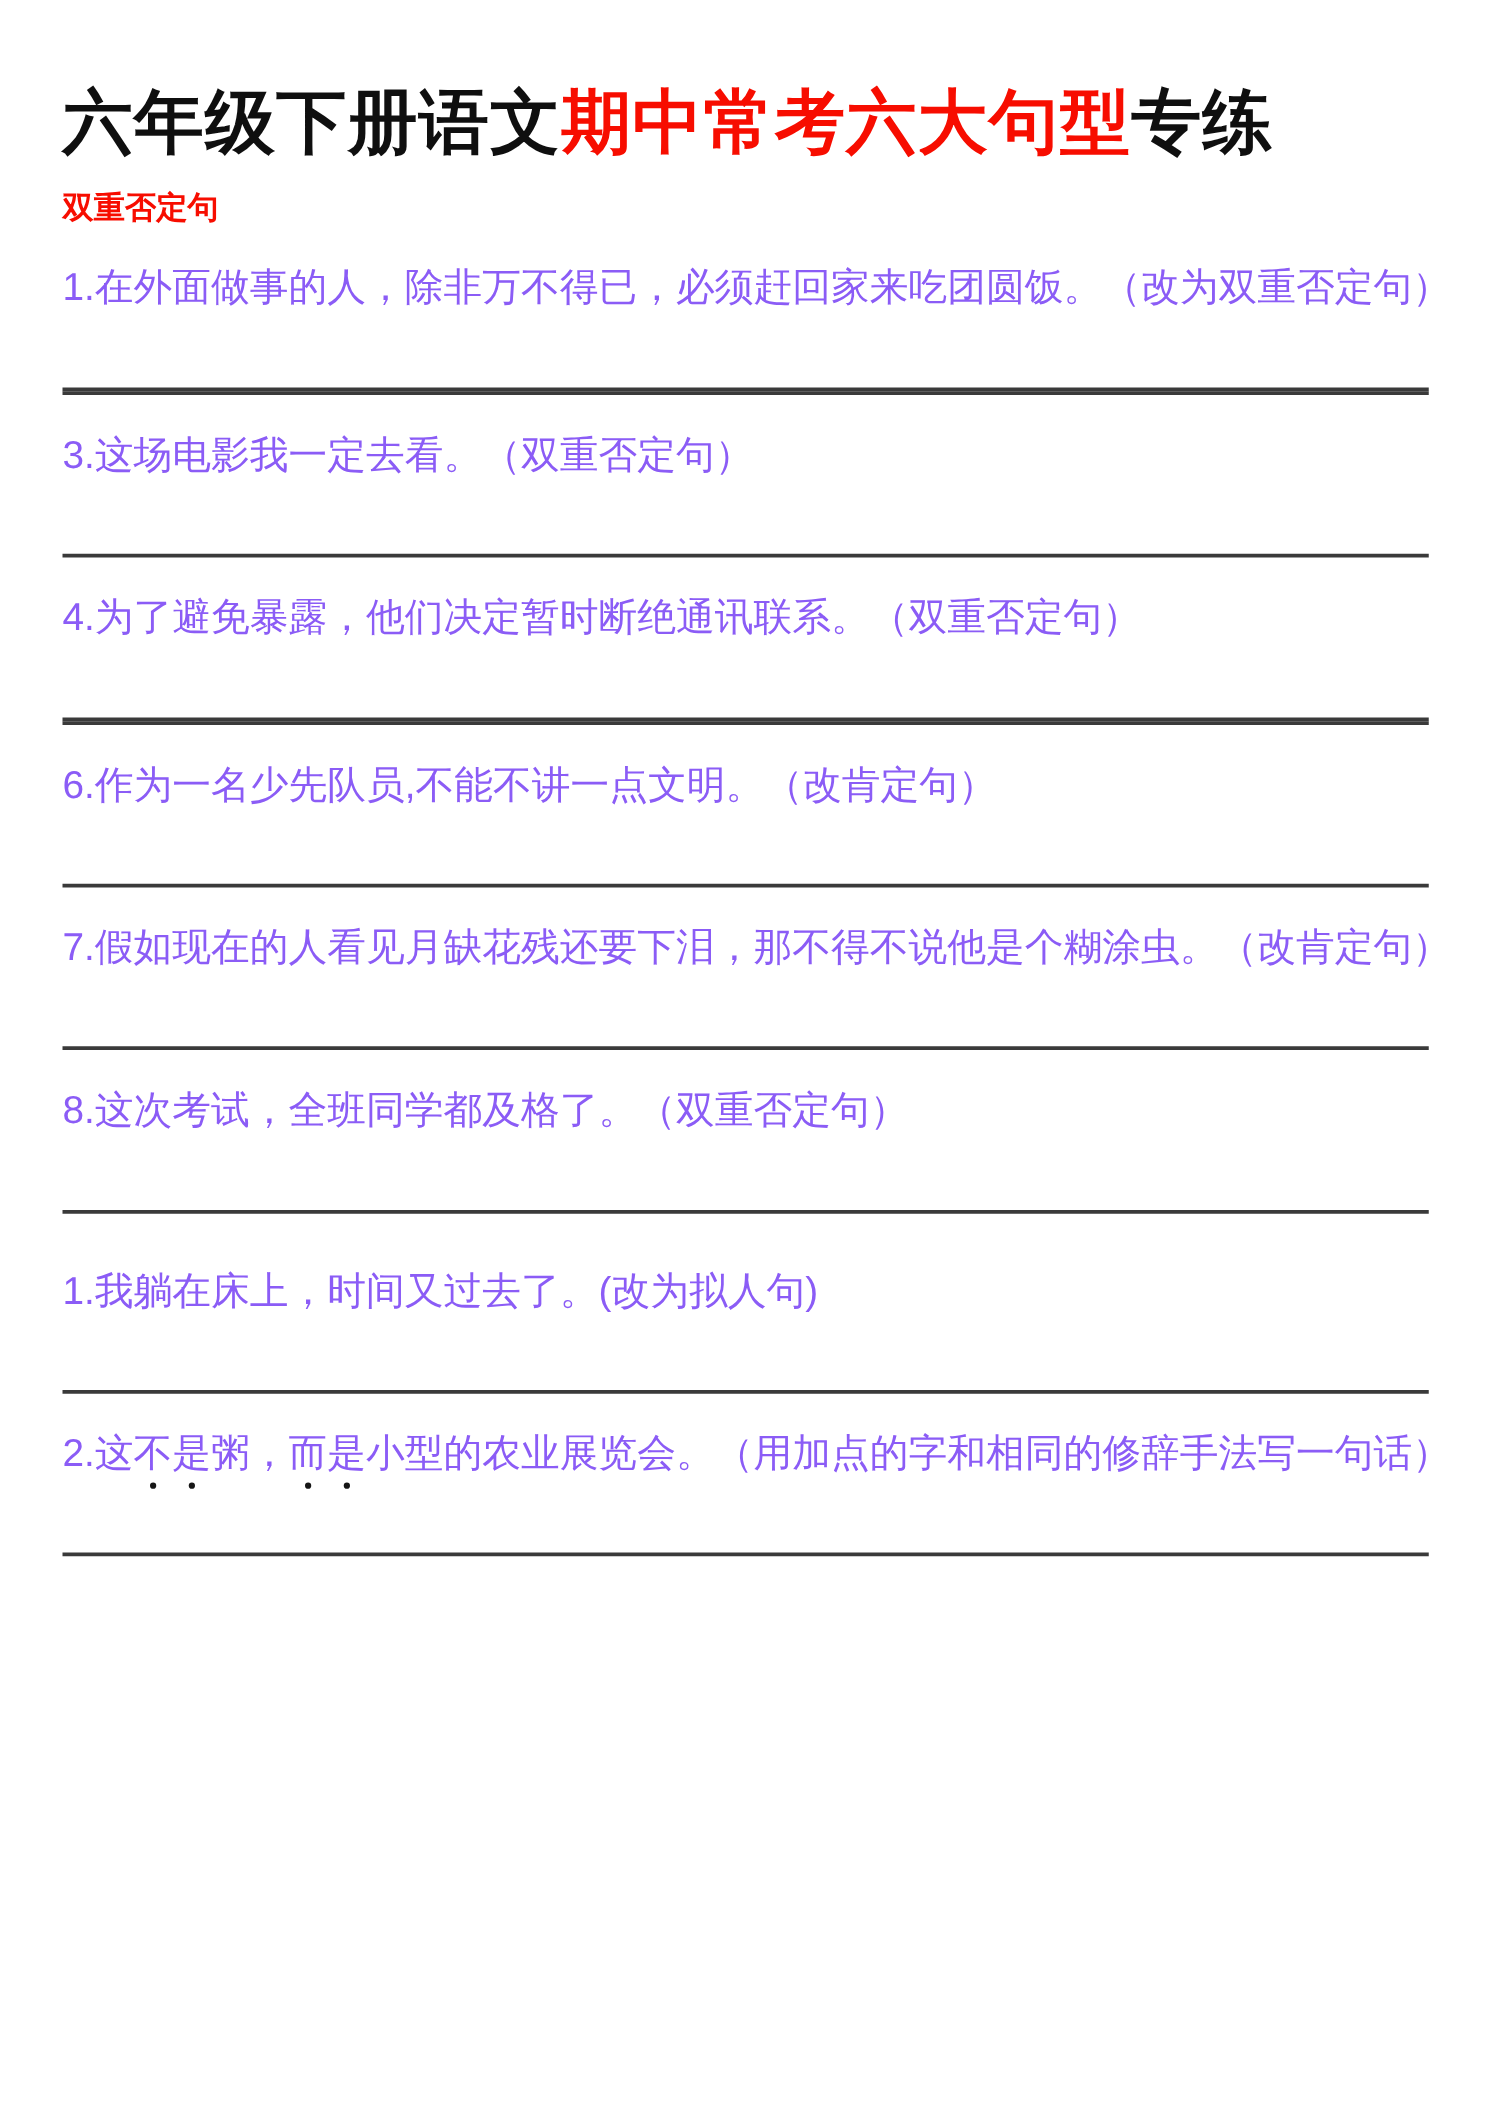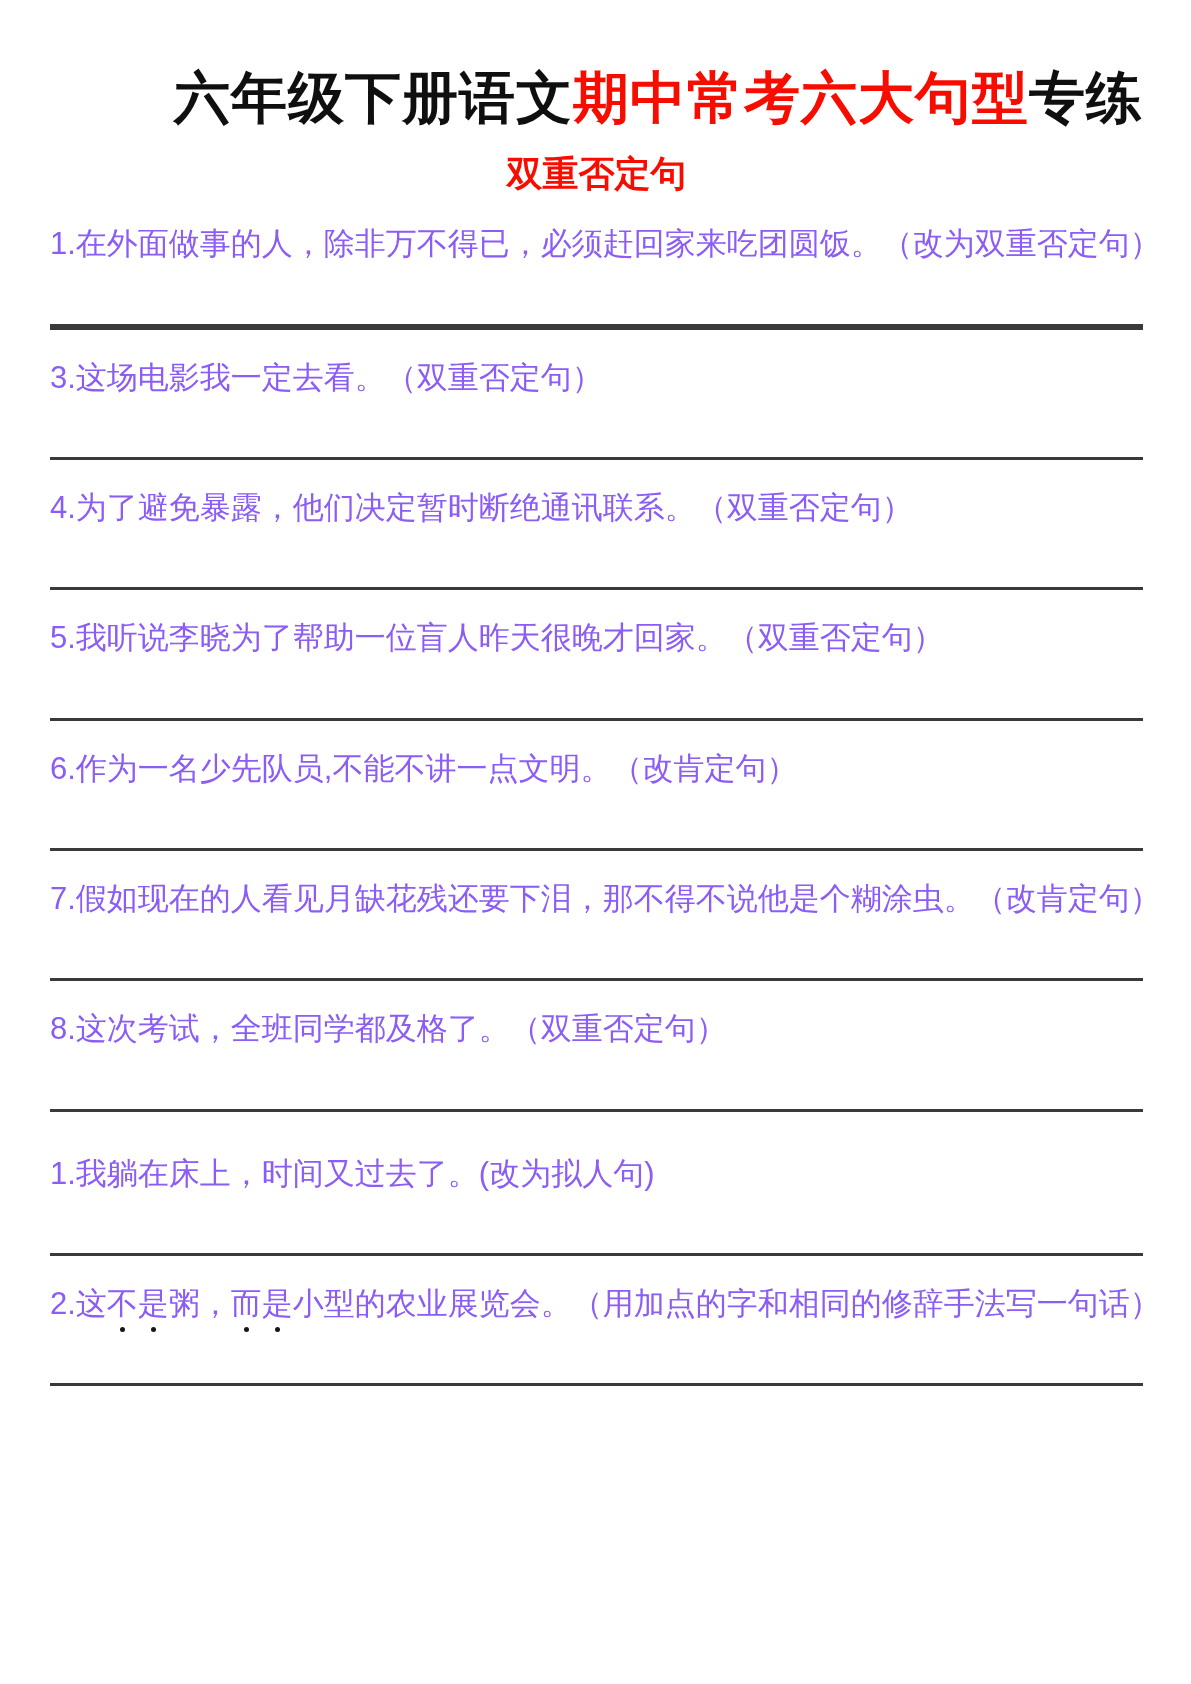--- a/index.html
+++ b/index.html
@@ -15,35 +15,35 @@
     overflow: hidden;
   }
   .page {
     box-sizing: border-box;
     width: 1191px;
     height: 1684px;
     padding: 64px 48px 0 50px;
   }
   .doc-title {
     margin: 0;
-    text-align: right;
+    text-align: left;
     font-size: 56px;
     line-height: 1.2;
     font-weight: 900;
     color: #0f0f0f;
     letter-spacing: 1px;
     white-space: nowrap;
   }
   .doc-title .accent {
     color: var(--accent, #f70d00);
   }
   .section-heading {
     margin: 20px 0 0 0;
-    text-align: center;
-    font-size: 36px;
+    text-align: left;
+    font-size: 25px;
     line-height: 1.25;
     font-weight: 800;
     color: var(--accent, #f70d00);
   }
   .question {
     font-size: 31px;
     line-height: 1.27;
     margin: 28px 0 60px 0;
     color: #8b5cf6;
     white-space: nowrap;
@@ -87,21 +87,20 @@
     <div class="answer-line"></div>
 
     <div class="answer-line"></div>
 
     <div class="question">3.这场电影我一定去看。（双重否定句）</div>
     <div class="answer-line"></div>
 
     <div class="question">4.为了避免暴露，他们决定暂时断绝通讯联系。（双重否定句）</div>
     <div class="answer-line"></div>
 
-    <div class="question">5.我听说李晓为了帮助一位盲人昨天很晚才回家。（双重否定句）</div>
     <div class="answer-line"></div>
 
     <div class="question">6.作为一名少先队员,不能不讲一点文明。（改肯定句）</div>
     <div class="answer-line"></div>
 
     <div class="question">7.假如现在的人看见月缺花残还要下泪，那不得不说他是个糊涂虫。（改肯定句）</div>
     <div class="answer-line"></div>
 
     <div class="question">8.这次考试，全班同学都及格了。（双重否定句）</div>
     <div class="answer-line"></div>

